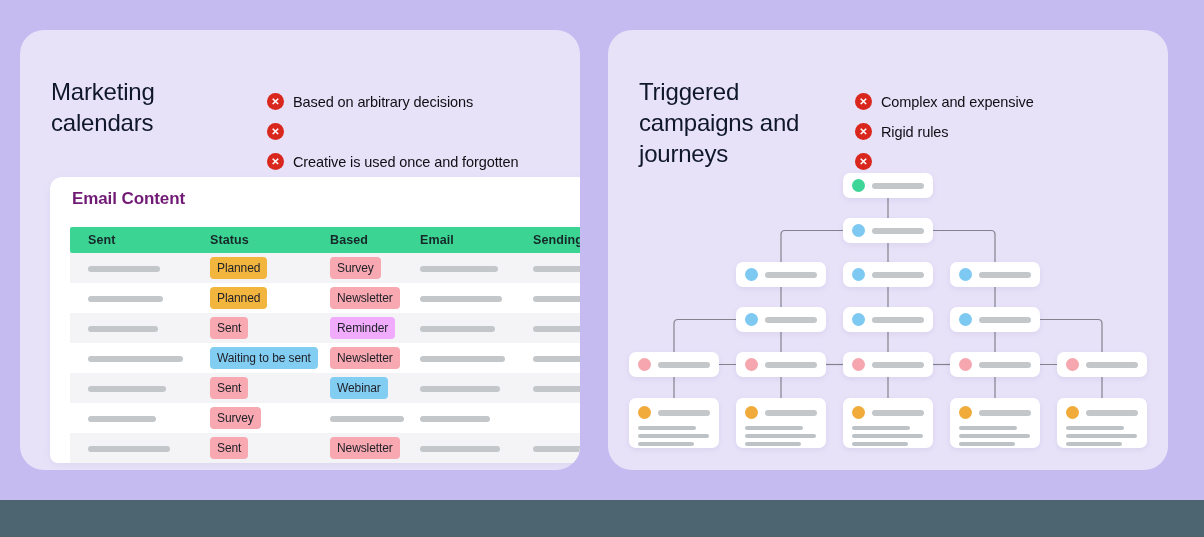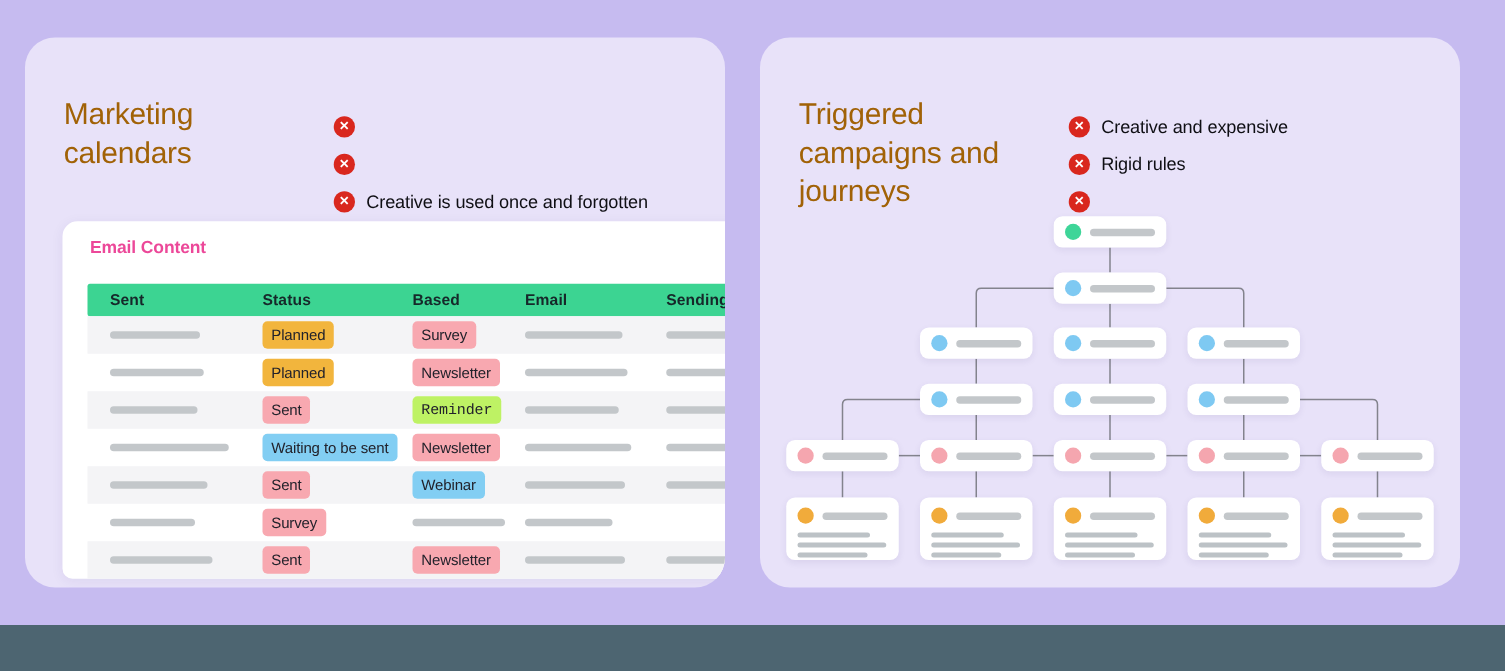--- a/index.html
+++ b/index.html
@@ -10,51 +10,51 @@
   }
   .bottom-strip{position:absolute;left:0;top:500px;width:1204px;height:37px;background:#4d6571;}
   .panel{
     position:absolute;top:30px;width:560px;height:440px;
     background:#e8e2f9;border-radius:24px;overflow:hidden;
   }
   .panel.left{left:20px;}
   .panel.right{left:608px;}
   .panel-title{
     position:absolute;left:31px;top:46px;width:200px;
-    font-size:24px;line-height:31px;font-weight:500;letter-spacing:-.2px;color:#a16207;margin:0;
+    font-size:24px;line-height:31px;font-weight:500;letter-spacing:-.2px;color:#0f172a;margin:0;
   }
   .pain-list{position:absolute;left:247px;top:63px;list-style:none;margin:0;padding:0;}
   .pain-item{display:flex;align-items:center;gap:9px;margin-bottom:13px;height:17px;}
   .x-icon{
     flex:0 0 17px;width:17px;height:17px;border-radius:50%;background:#d9271e;color:#fff;
     display:flex;align-items:center;justify-content:center;font-size:10px;line-height:1;font-weight:700;
   }
   .pain-text{font-size:14.5px;font-weight:500;color:#0f0f14;letter-spacing:-.1px;}
 
   
   .table-card{
     position:absolute;left:30px;top:147px;right:-20px;height:286px;
     background:#ffffff;border-radius:12px 0 0 8px;
     box-shadow:0 2px 10px rgba(52,38,105,.06);
   }
-  .card-title{position:absolute;left:22px;top:12px;font-size:14px;font-weight:600;color:#ec4899;letter-spacing:-.1px;}
+  .card-title{position:absolute;left:22px;top:12px;font-size:17px;font-weight:600;color:#701a75;letter-spacing:-.1px;}
   .etable{position:absolute;left:20px;top:50px;right:0;}
   .trow{display:grid;grid-template-columns:122px 120px 90px 113px 1fr;align-items:center;padding-left:18px;height:30px;}
   .thead{height:26px;background:#3cd492;border-radius:2px;}
   .th{font-size:12.5px;font-weight:700;color:#16282a;letter-spacing:.1px;}
   .trow.stripe{background:#f4f4f6;}
   .ph-bar{display:inline-block;height:5.5px;border-radius:3px;background:#c3c7ca;vertical-align:middle;}
   .badge{
     display:inline-block;font-size:12px;font-weight:500;color:#22222b;
     padding:4px 7px;border-radius:4px;letter-spacing:-.1px;white-space:nowrap;
   }
   .badge[data-color="amber"]{background:#f2b53d;}
   .badge[data-color="pink"]{background:#f8a8b0;}
   .badge[data-color="blue"]{background:#82cef3;}
-  .badge[data-color="lavender"]{background:#bef264;font-family:Liberation Mono, monospace;}
+  .badge[data-color="lavender"]{background:#f0abfc;}
 
   
   .flowchart{position:absolute;left:0;top:0;width:560px;height:440px;}
   .flow-svg{position:absolute;left:0;top:0;}
   .flow-node,.flow-card{
     position:absolute;width:90px;background:#fff;border-radius:7px;
     box-shadow:0 2px 6px rgba(52,38,105,.08);
   }
   .flow-node{height:25px;}
   .flow-card{height:50px;}
@@ -75,20 +75,21 @@
 <body>
 
 <div class="bottom-strip"></div>
 
 <section class="panel left">
   <h2 class="panel-title">Marketing calendars</h2>
 
   <ul class="pain-list">
     <li class="pain-item">
       <span class="x-icon">✕</span>
+      <span class="pain-text">Based on arbitrary decisions</span>
     </li>
     <li class="pain-item">
       <span class="x-icon">✕</span>
     </li>
     <li class="pain-item">
       <span class="x-icon">✕</span>
       <span class="pain-text">Creative is used once and forgotten</span>
     </li>
   </ul>
 
@@ -161,21 +162,21 @@
     </div>
   </div>
 </section>
 
 <section class="panel right">
   <h2 class="panel-title">Triggered campaigns and journeys</h2>
 
   <ul class="pain-list">
     <li class="pain-item">
       <span class="x-icon">✕</span>
-      <span class="pain-text">Creative and expensive</span>
+      <span class="pain-text">Complex and expensive</span>
     </li>
     <li class="pain-item">
       <span class="x-icon">✕</span>
       <span class="pain-text">Rigid rules</span>
     </li>
     <li class="pain-item">
       <span class="x-icon">✕</span>
     </li>
   </ul>
 

